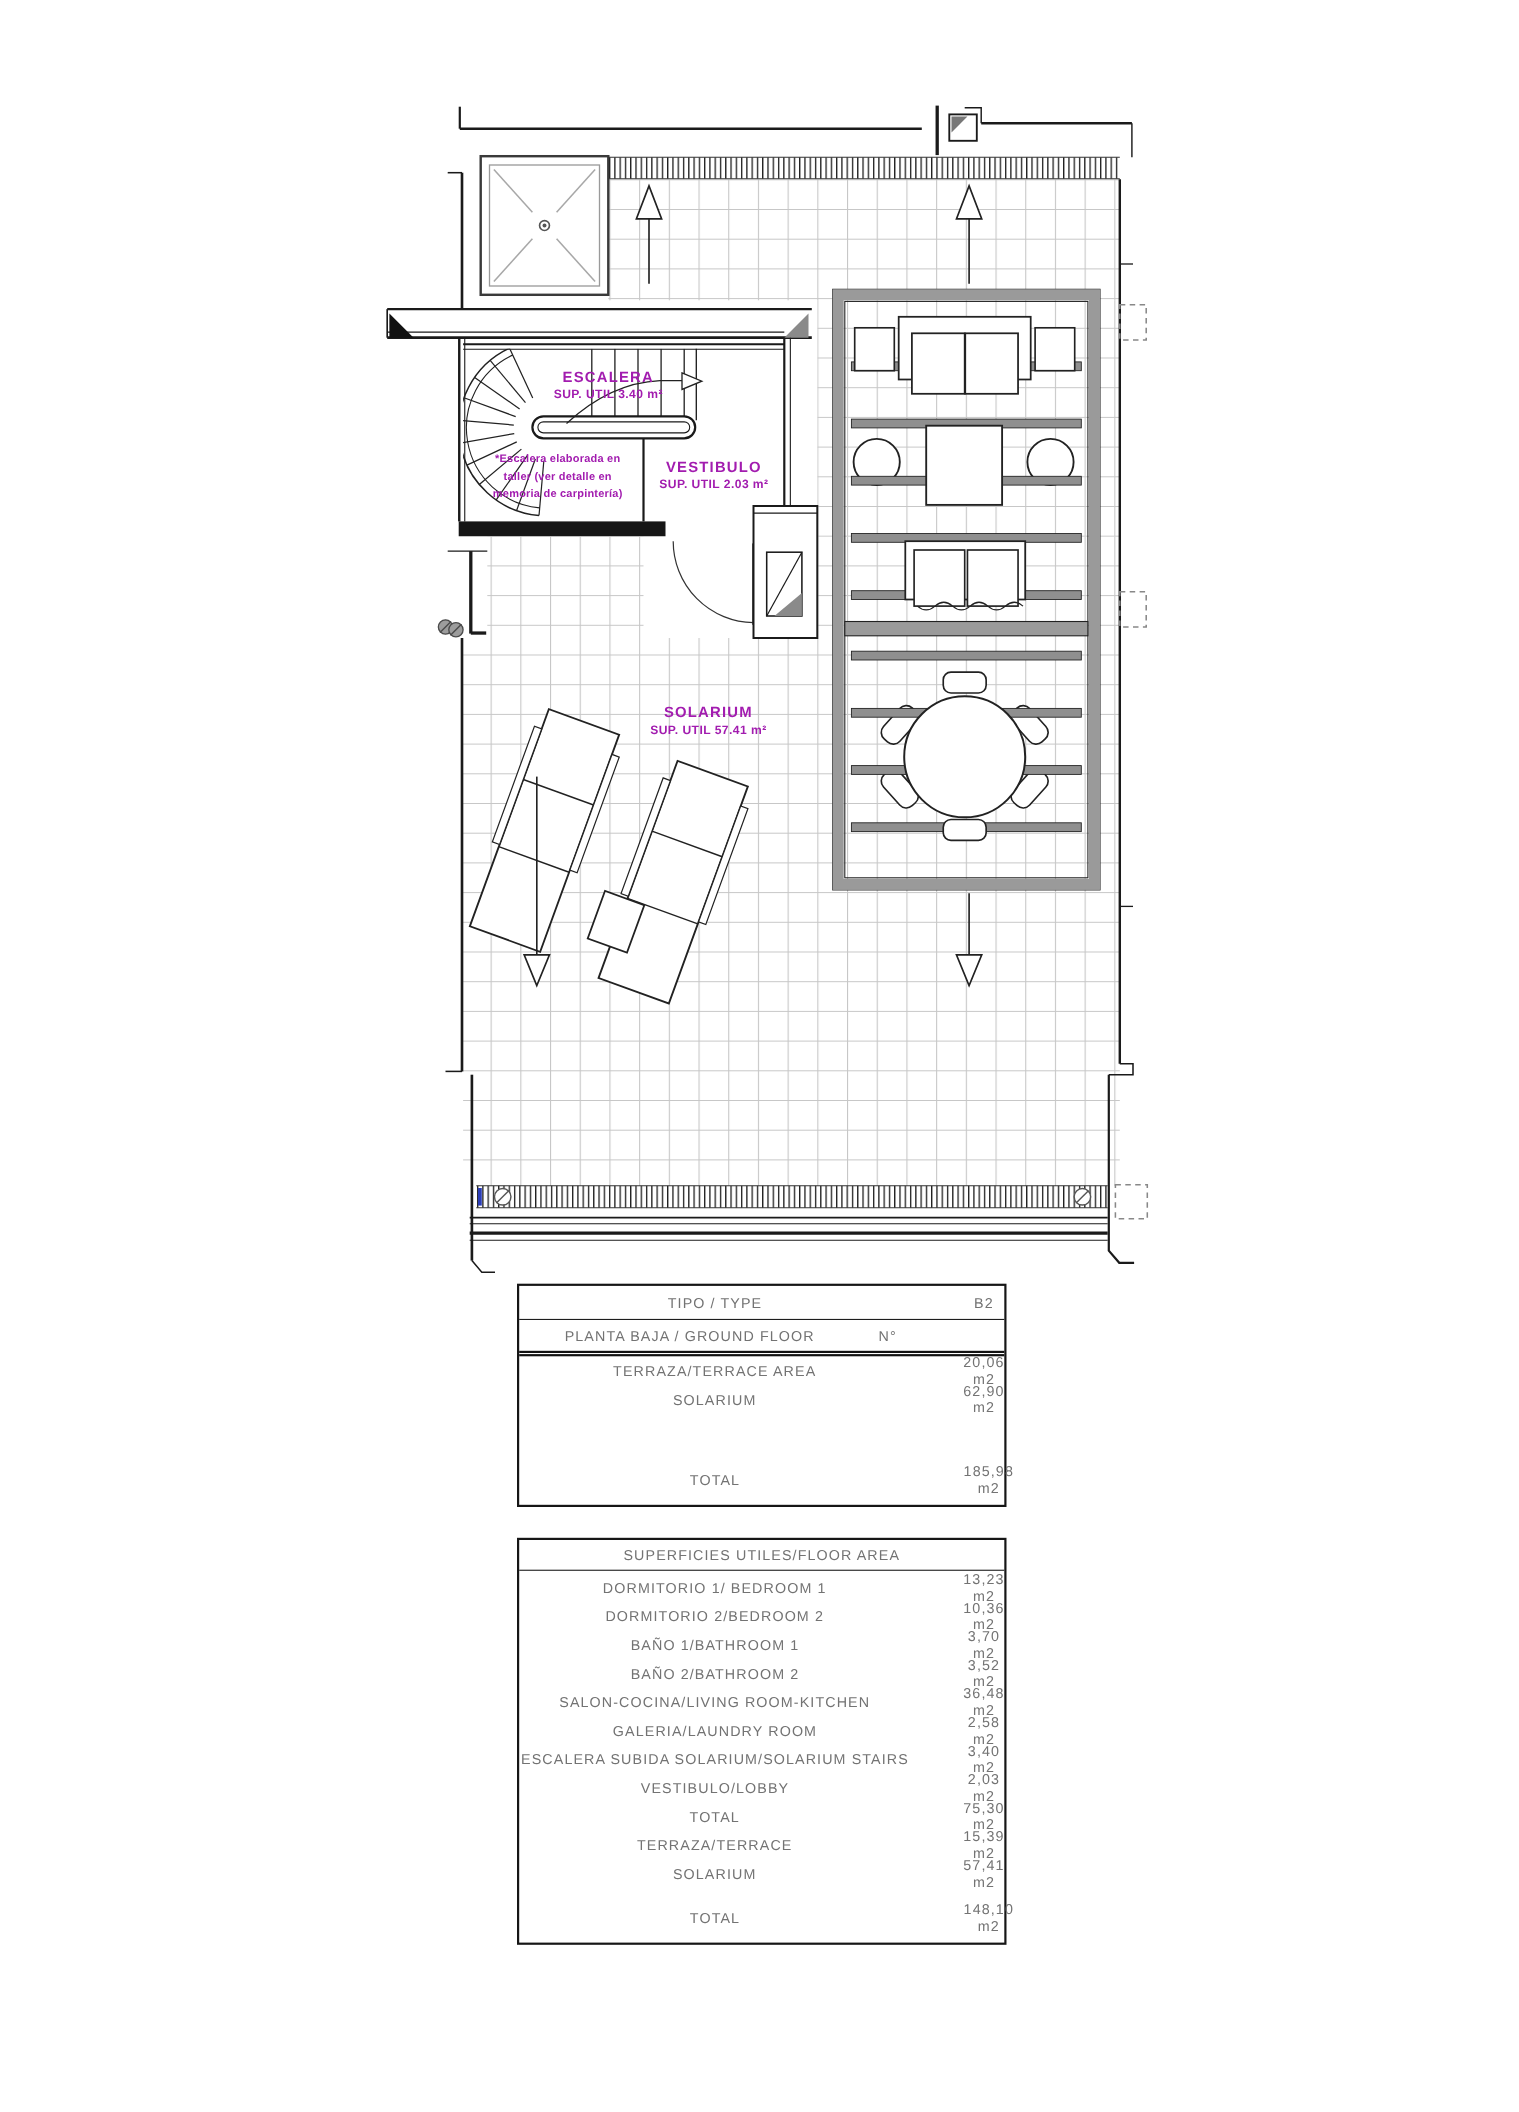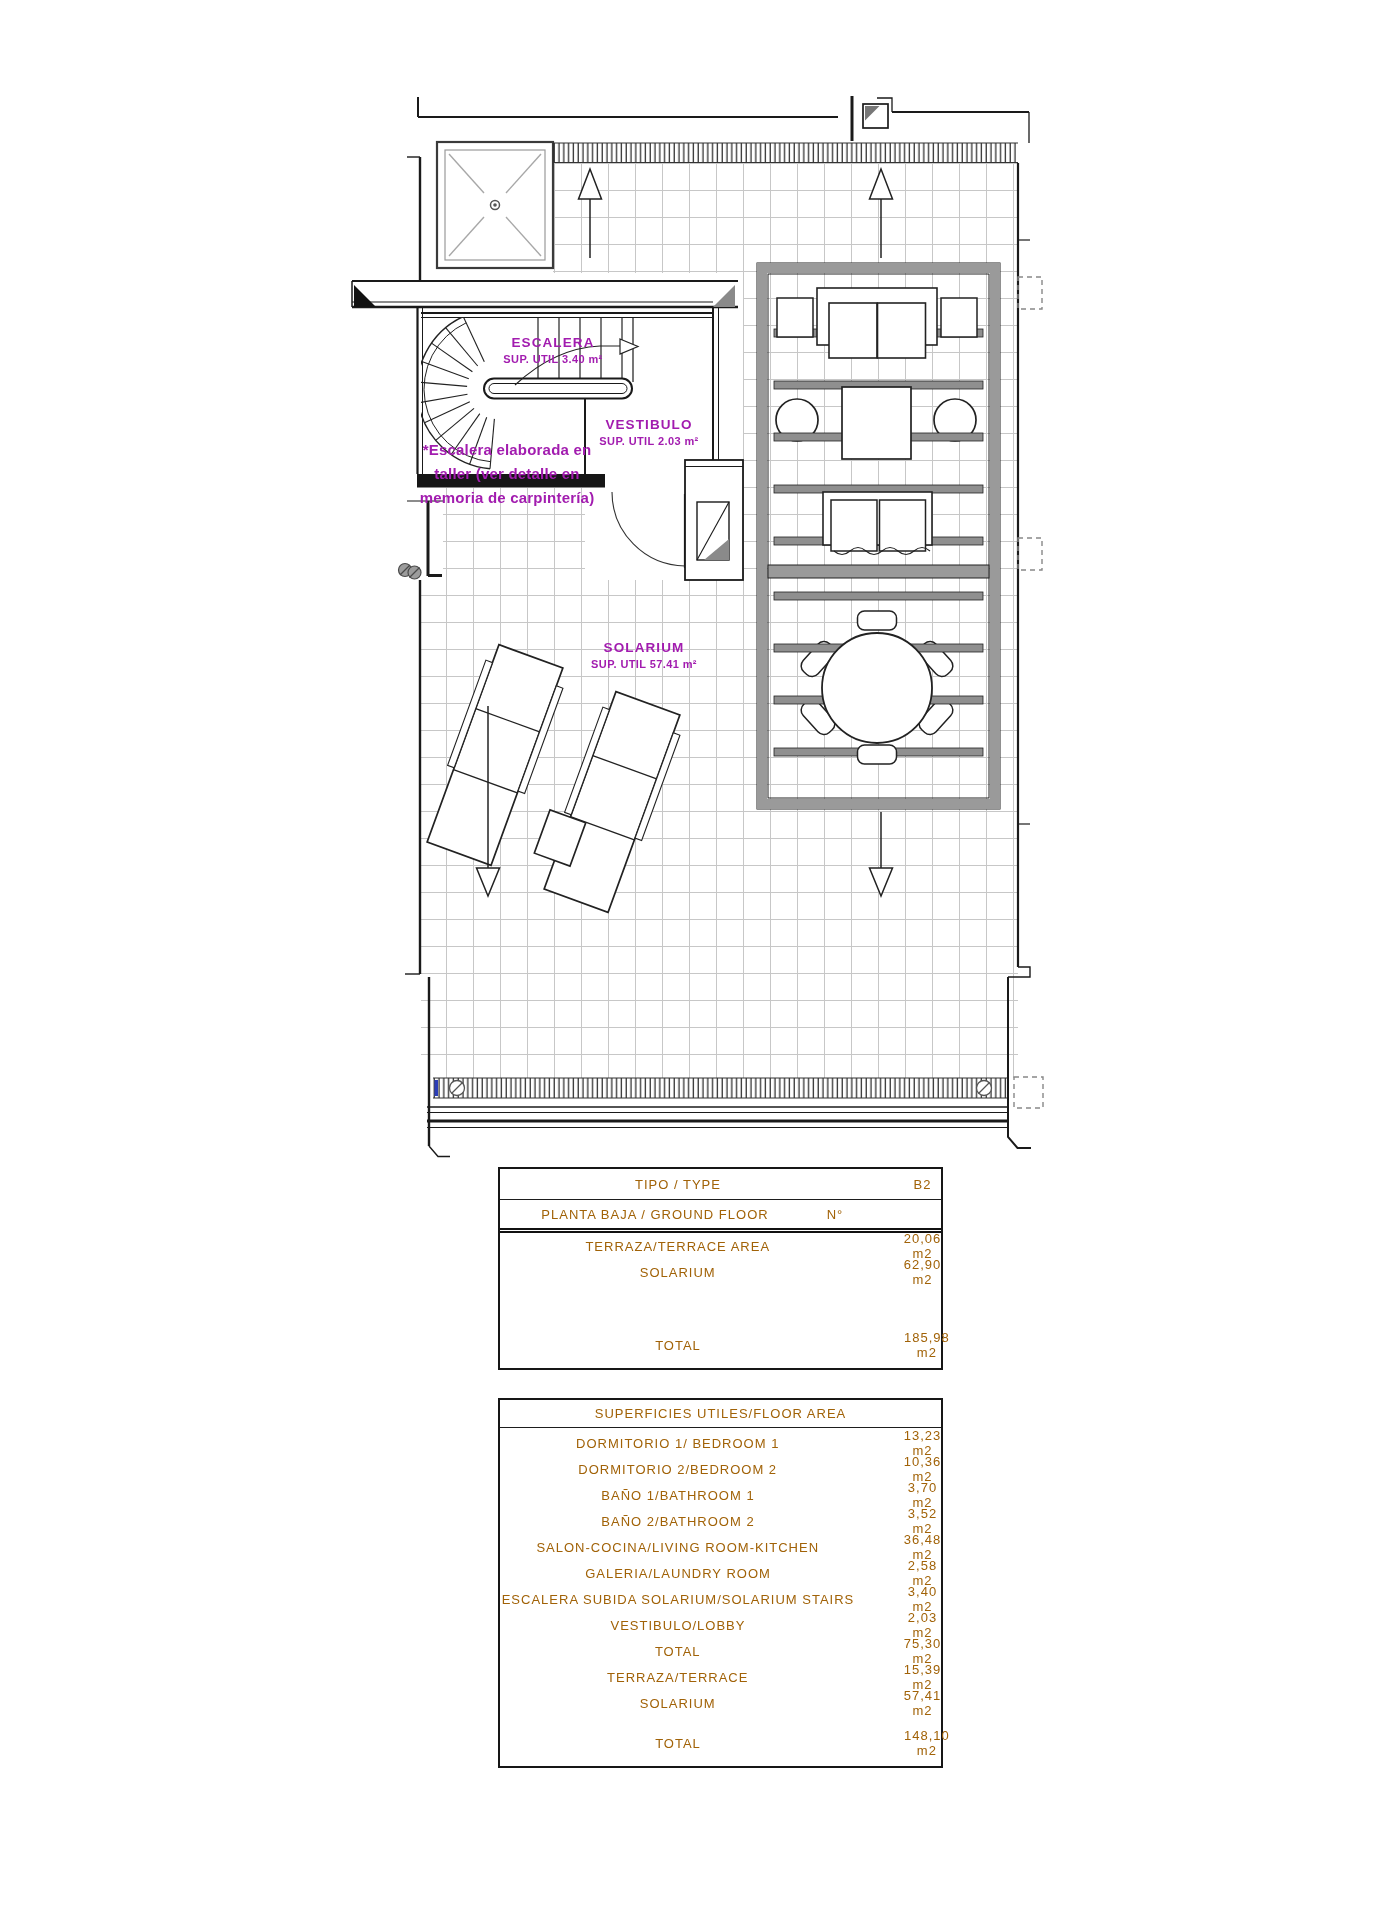--- a/index.html
+++ b/index.html
@@ -8,26 +8,26 @@
     font-family:"Liberation Sans",sans-serif;overflow:hidden;
   }
   svg{position:absolute;left:0;top:0;}
   
   .plan-label{
     position:absolute;text-align:center;color:#a21caf;font-weight:700;
     transform:translateX(-50%);line-height:1.3;white-space:nowrap;
   }
   .pl-name{font-size:13.5px;letter-spacing:1.1px;}
   .pl-sub{font-size:11px;letter-spacing:.4px;}
-  .pl-note{font-size:15px;letter-spacing:.2px;line-height:1.6;font-weight:700;margin-top:28px;}
+  .pl-note{font-size:10px;letter-spacing:.2px;line-height:1.6;font-weight:700;}
   
   .area-table{
-    position:absolute;left:498px;width:445px;border:2.5px solid #161616;
+    position:absolute;left:470px;width:445px;border:2.5px solid #161616;
     box-sizing:border-box;display:flex;flex-direction:column;
-    color:#a16207;font-size:13px;letter-spacing:1px;background:#fff;
+    color:#737373;font-size:13px;letter-spacing:1px;background:#fff;
   }
   .t1{top:1167px;height:203px;}
   .t2{top:1398px;height:370px;}
   .t-row{display:flex;align-items:center;flex:0 0 auto;}
   .lbl-cell{flex:0 0 356px;text-align:center;}
   .val-cell{flex:1 1 auto;text-align:center;margin-left:48px;}
   .row-type{height:30px;border-bottom:1.5px solid #1d1d1d;}
   .row-floor{height:28px;border-bottom:5px double #111;}
   .row-floor .lbl-cell{flex:0 0 310px;}
   .num-cell{flex:0 0 50px;text-align:center;}

